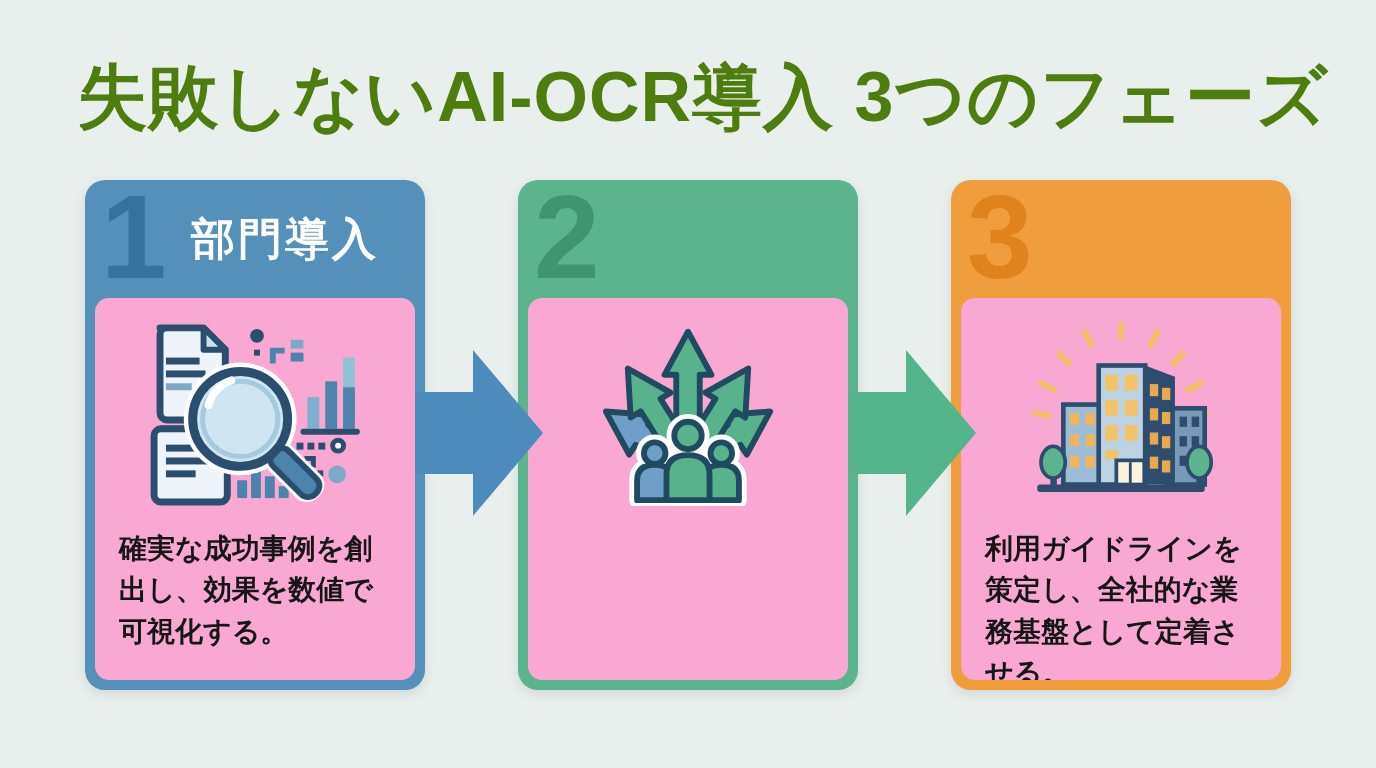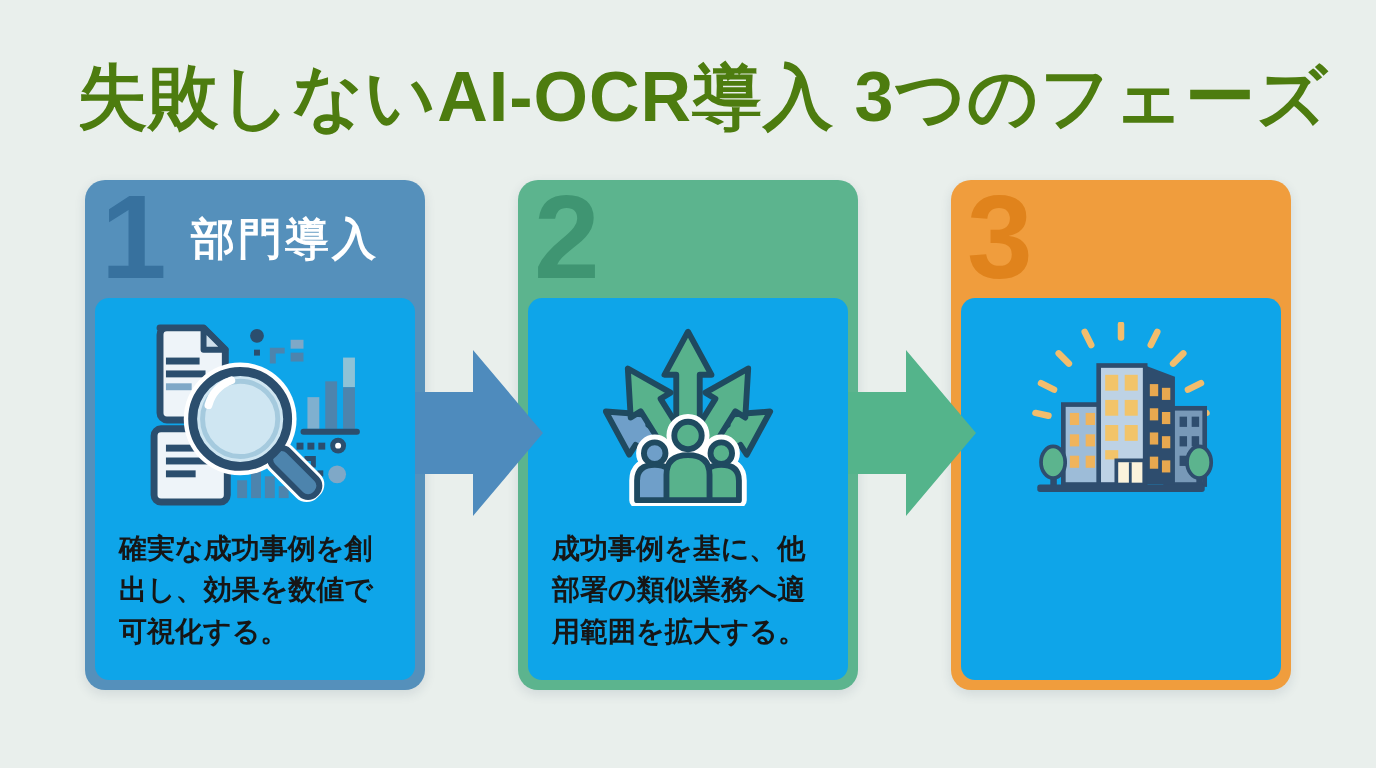--- a/index.html
+++ b/index.html
@@ -36,21 +36,21 @@
   .card.blue   .num{color:#37719e;}
   .card.green  .num{color:#3f9572;}
   .card.orange .num{color:#e0831c;}
   .card-title{
     margin:0;padding-left:60px;
     font-size:44px;font-weight:800;color:#ffffff;
     letter-spacing:3px;line-height:1;
   }
   .card-panel{
     flex:1 1 auto;margin:0 10px 10px;
-    background:#0ea5e9;border-radius:14px;
+    background:#f9a8d4;border-radius:14px;
     display:flex;flex-direction:column;align-items:center;
     overflow:hidden;
   }
   .icon-wrap{
     height:228px;flex:0 0 auto;
     display:flex;align-items:center;justify-content:center;
   }
   .desc{
     margin:0;padding:2px 24px 0;
     font-size:28px;font-weight:700;color:#161616;
@@ -171,21 +171,20 @@
           <g stroke="#1f4a60" stroke-width="6" stroke-linejoin="round">
             <circle cx="66" cy="138" r="11" fill="#6f9fc9"></circle>
             <path d="M48,186 v-20 q0-16 18-16 q18,0 18,16 v20 z" fill="#6f9fc9"></path>
             <circle cx="134" cy="138" r="11" fill="#58b28c"></circle>
             <path d="M116,186 v-20 q0-16 18-16 q18,0 18,16 v20 z" fill="#58b28c"></path>
             <circle cx="100" cy="120" r="14" fill="#58b28c"></circle>
             <path d="M78,186 v-26 q0-20 22-20 q22,0 22,20 v26 z" fill="#58b28c"></path>
           </g>
         </svg>
       </div>
-      <p class="desc">成功事例を基に、他部署の類似業務へ適用範囲を拡大する。</p>
     </div>
   </section>
 
   <section class="card orange" style="left:951px">
     <div class="card-header">
       <span class="num">3</span>
     </div>
     <div class="card-panel">
       <div class="icon-wrap">
         <svg viewBox="0 0 200 192" width="186" height="180">
@@ -249,20 +248,21 @@
 
           <g>
             <rect x="24" y="160" width="7" height="16" fill="#2e4d6e"></rect>
             <ellipse cx="27" cy="150" rx="13" ry="17" fill="#5cb48e" stroke="#2e4d6e" stroke-width="4"></ellipse>
             <rect x="181" y="160" width="7" height="16" fill="#2e4d6e"></rect>
             <ellipse cx="184" cy="150" rx="13" ry="17" fill="#5cb48e" stroke="#2e4d6e" stroke-width="4"></ellipse>
           </g>
           <rect x="10" y="174" width="180" height="8" rx="3" fill="#2e4d6e"></rect>
         </svg>
       </div>
+      <p class="desc">利用ガイドラインを策定し、全社的な業務基盤として定着させる。</p>
     </div>
   </section>
 
   <div class="connector" style="left:415px">
     <svg viewBox="0 0 130 168" width="130" height="168">
       <polygon points="0,43 58,43 58,1 128,84 58,167 58,125 0,125" fill="#4e8bbd"></polygon>
     </svg>
   </div>
   <div class="connector" style="left:848px">
     <svg viewBox="0 0 130 168" width="130" height="168">

